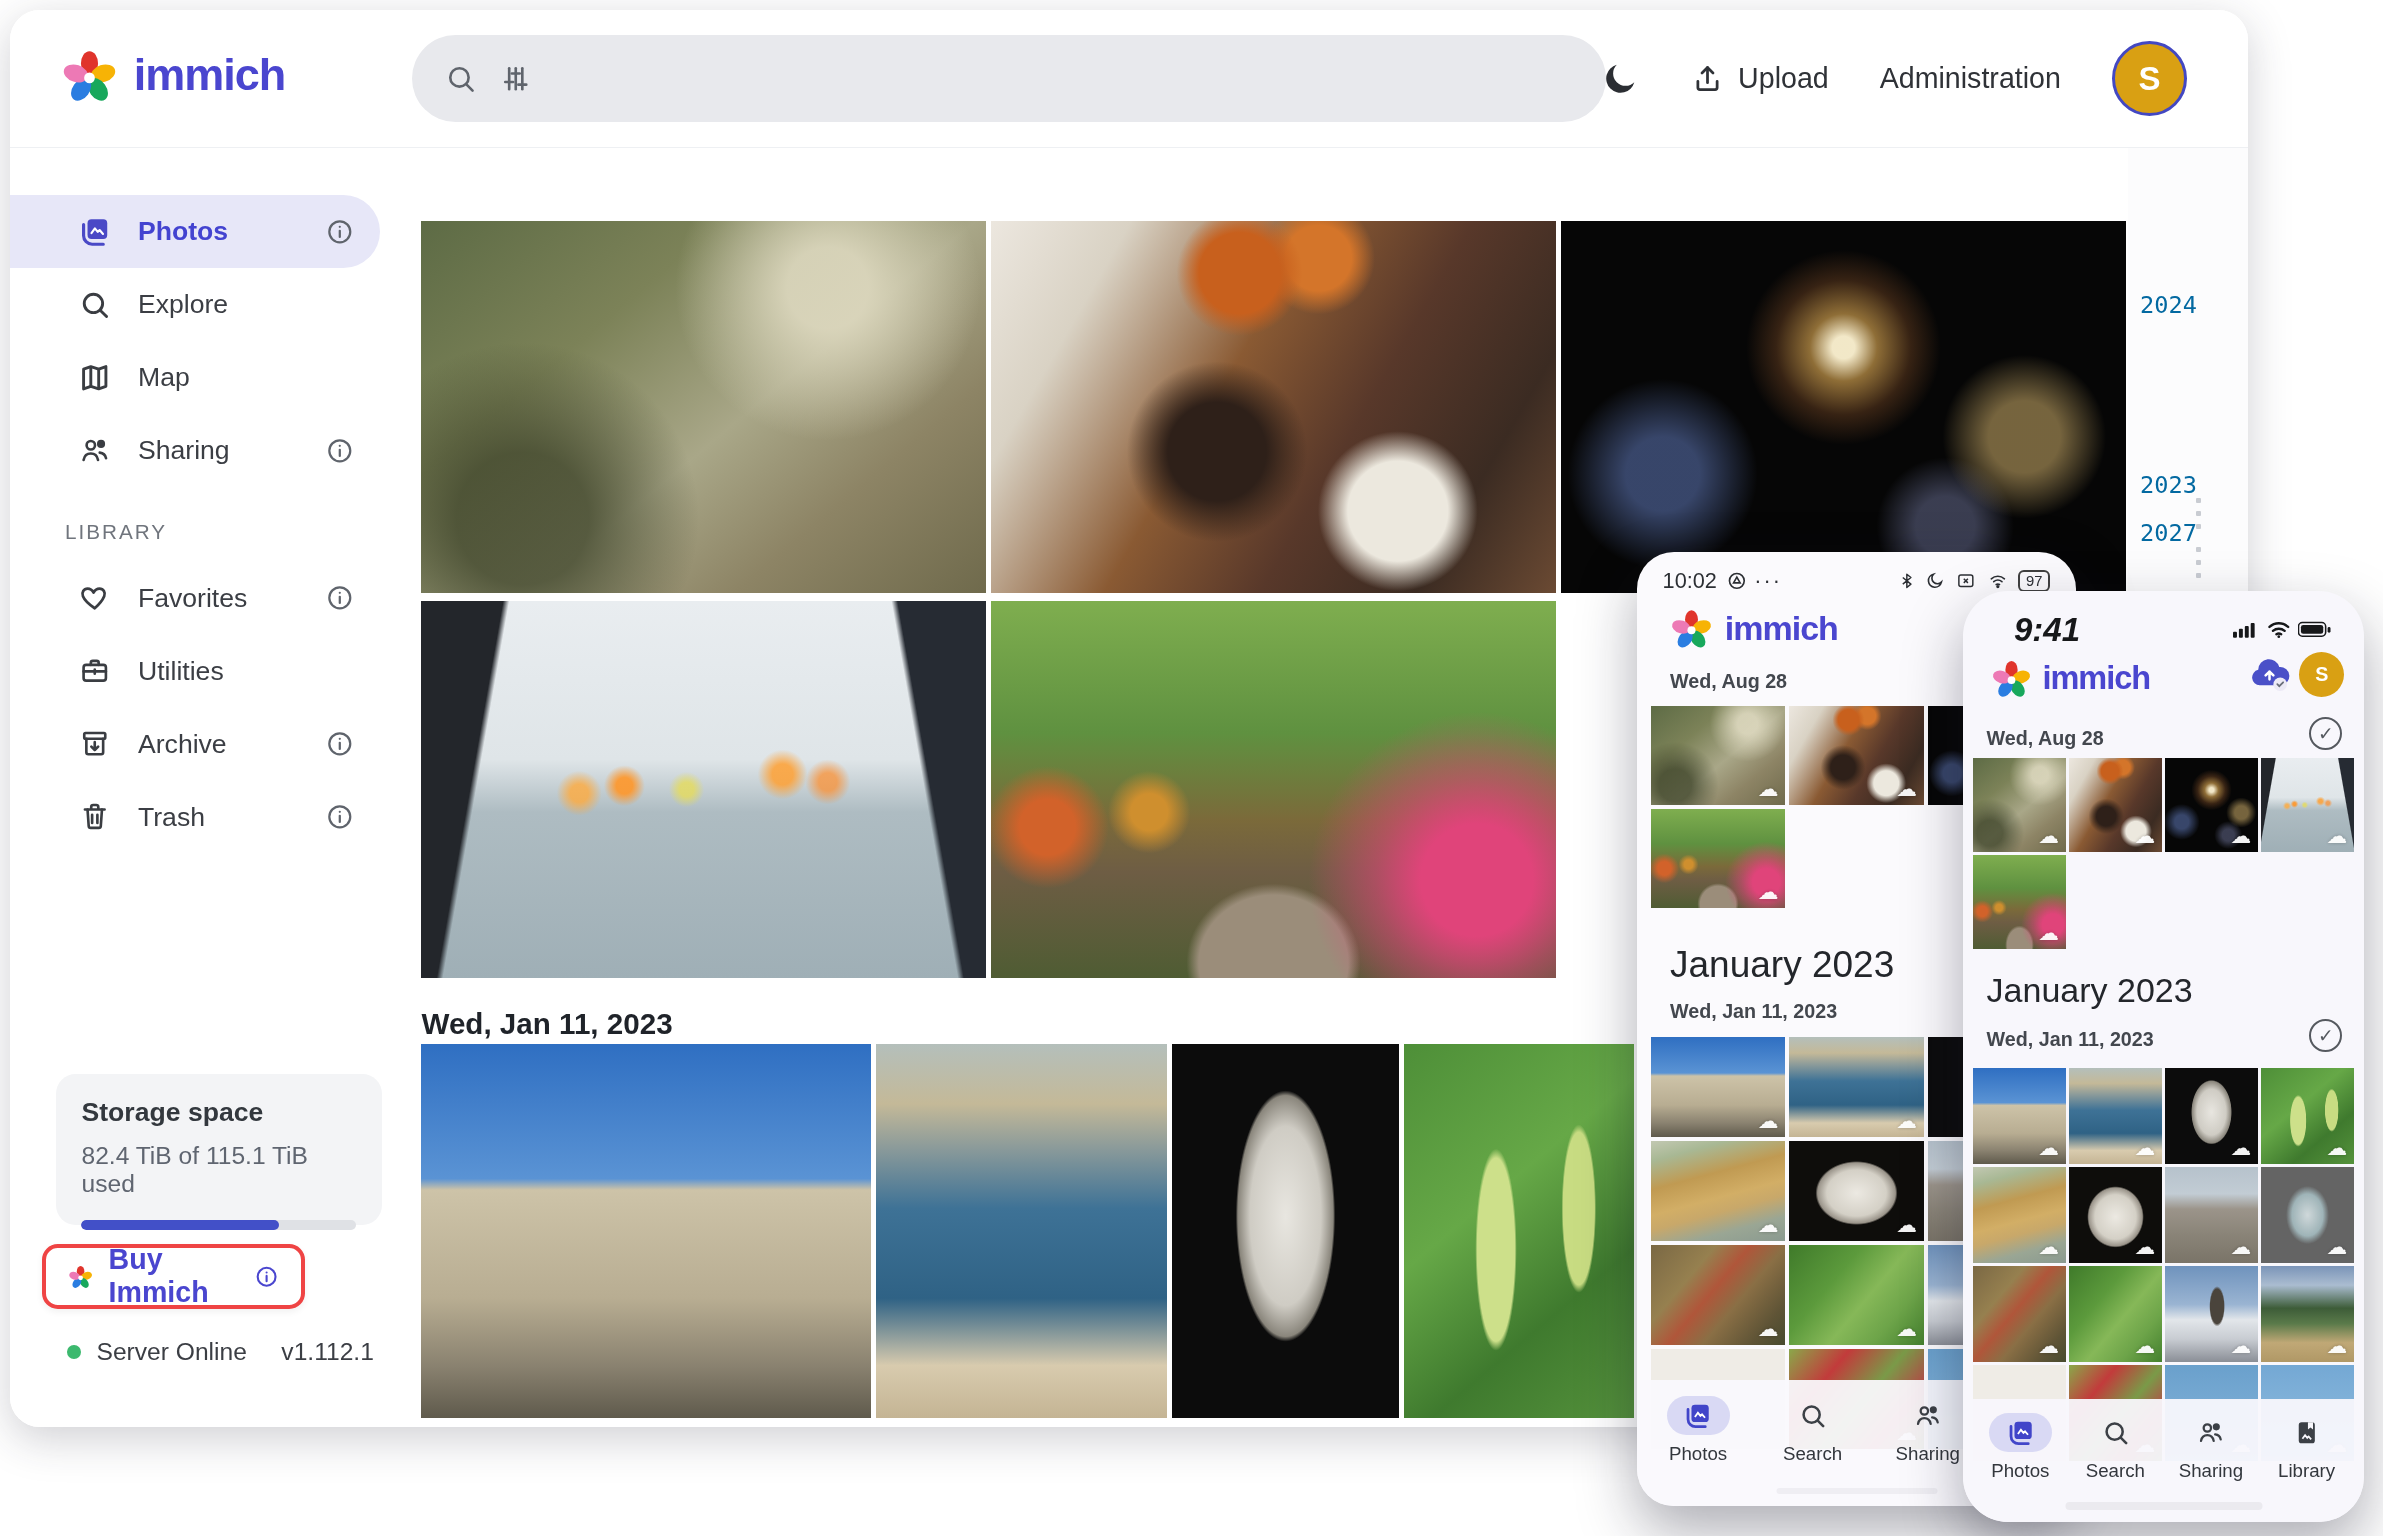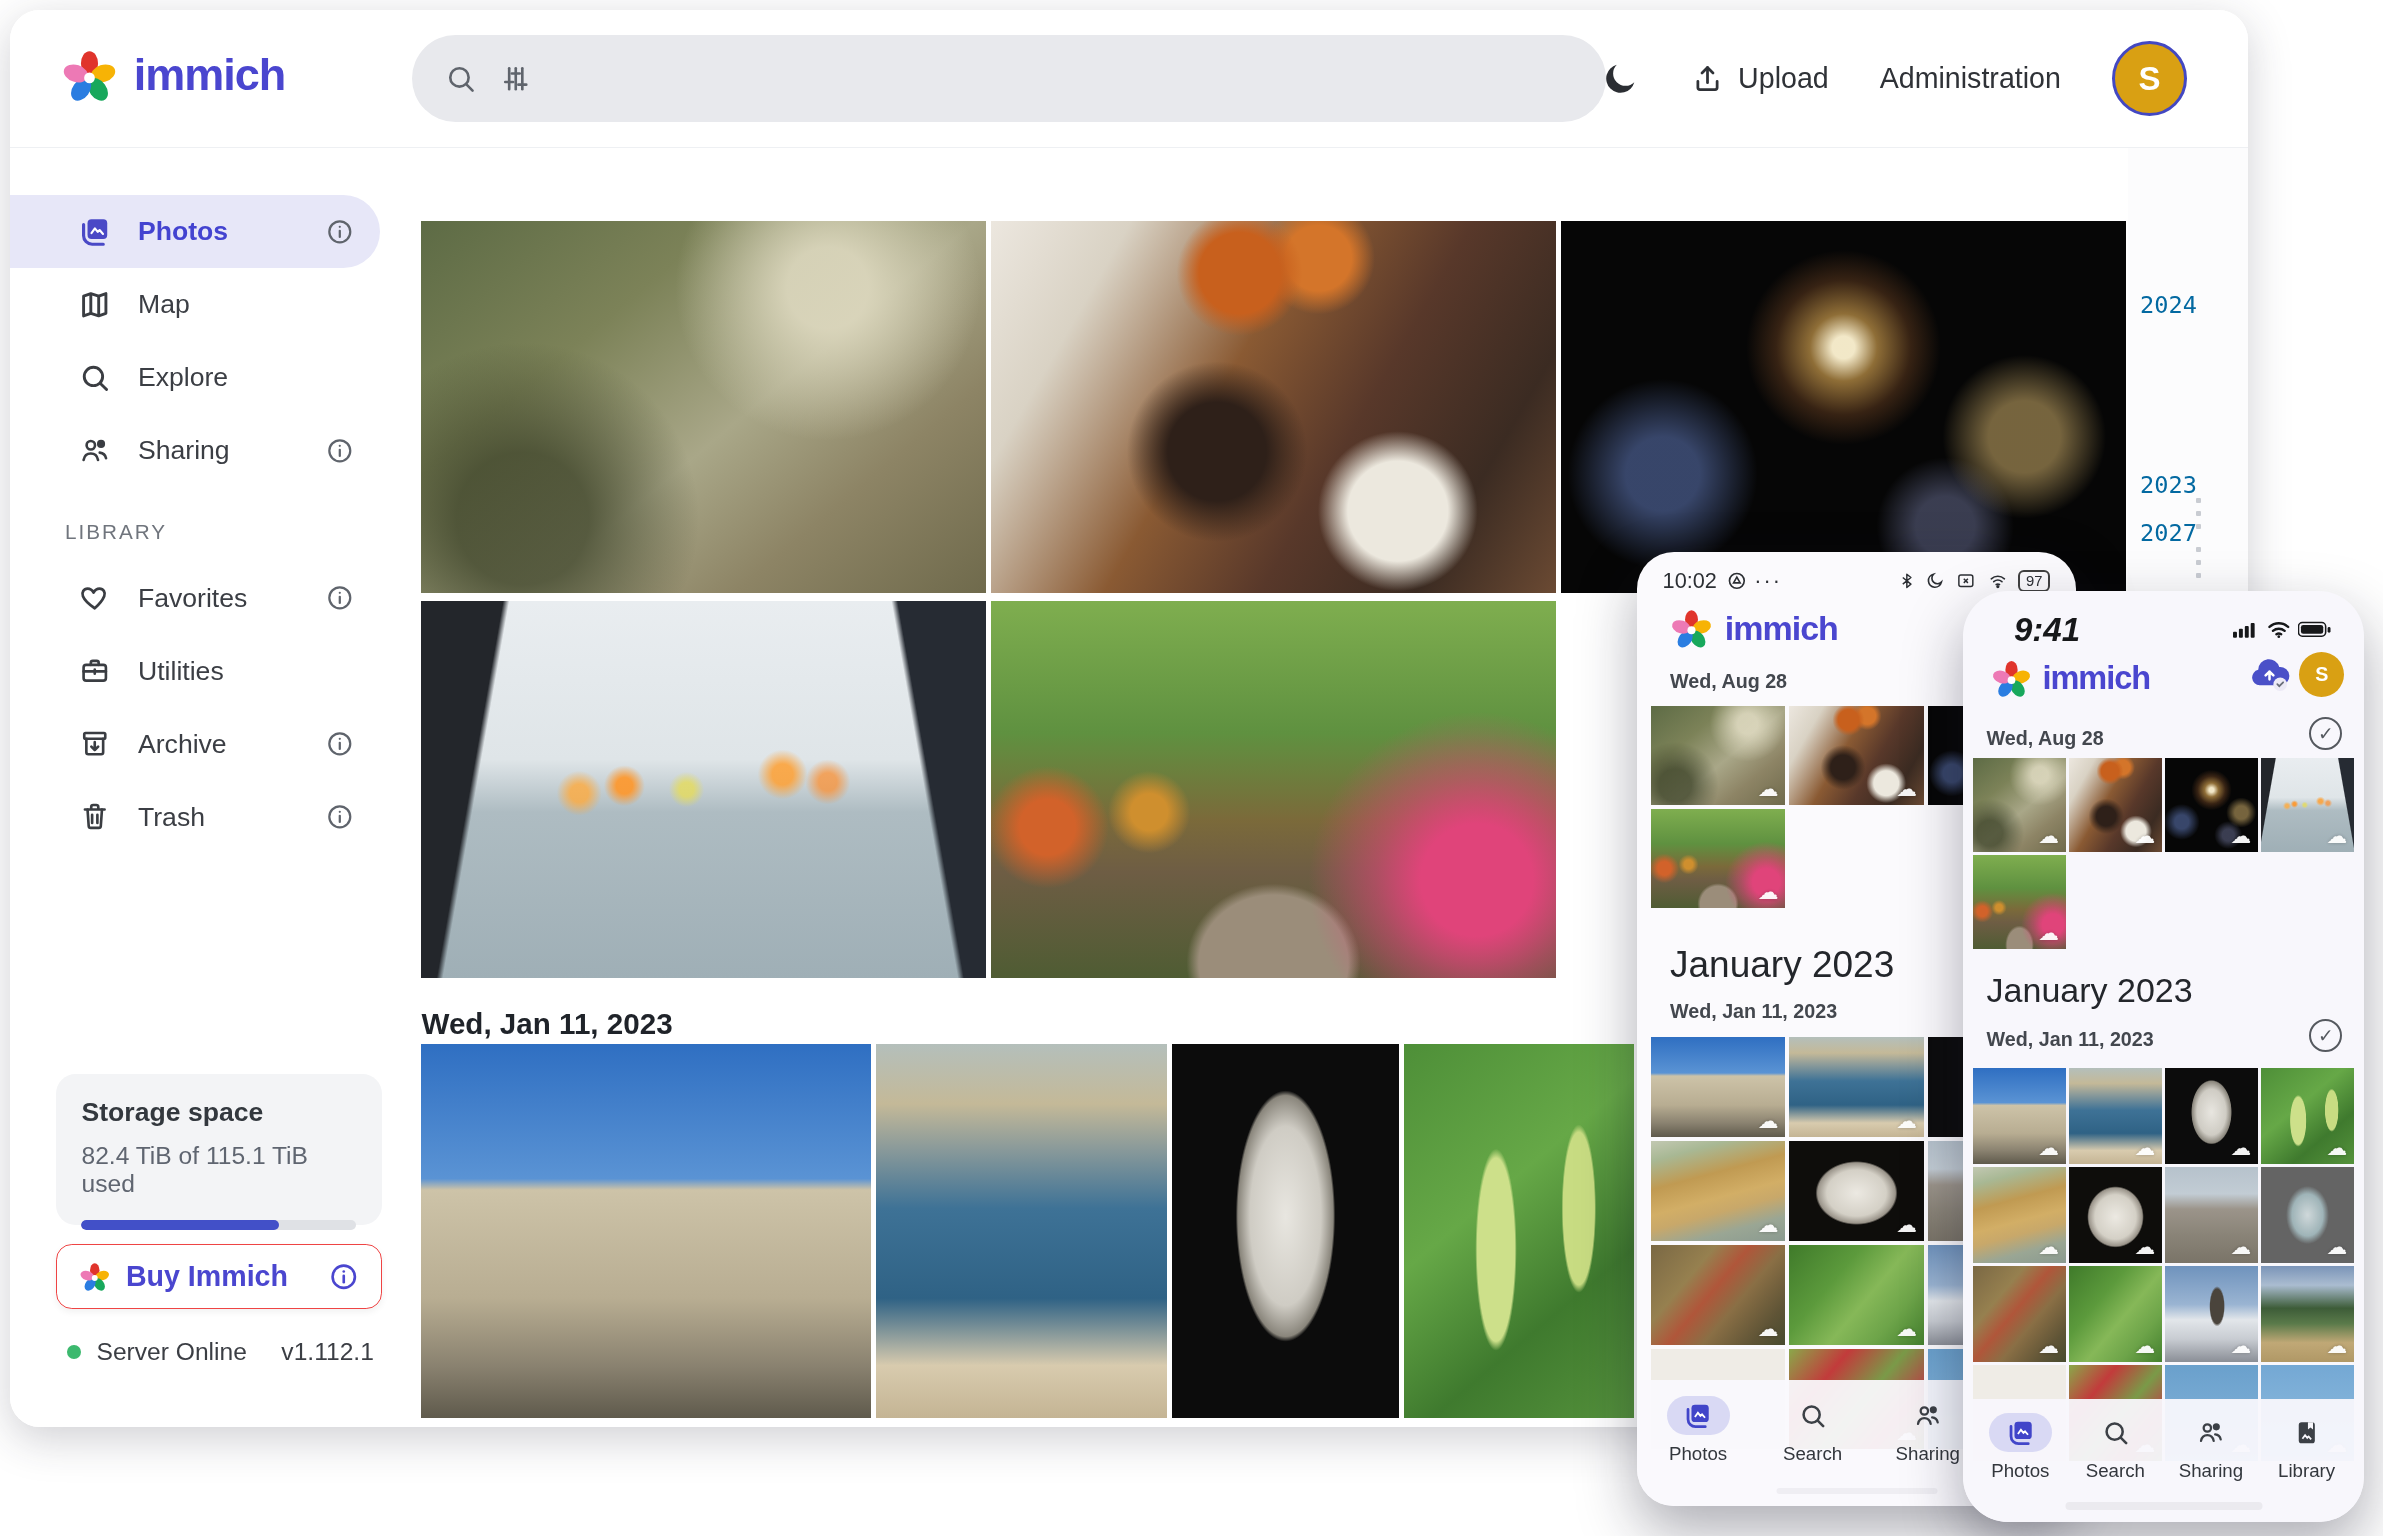--- a/index.html
+++ b/index.html
@@ -27,21 +27,21 @@
   .side-item { height:73px; margin:0 13.8px 0 0; display:flex; align-items:center; gap:27.6px; padding-left:69px;
                border-radius:0 984px 984px 0; color:#3b3e44; font-size:26.6px; cursor:pointer; }
   .side-item.active { background:#e7e7f8; color:#4343d0; font-weight:700; }
   .side-item .inf { margin-left:auto; margin-right:25.6px; }
   .lib-header { padding:33px 0 17.7px 55px; font-size:20.7px; letter-spacing:2px; color:#70757d; }
   .storage-card { position:absolute; left:46px; top:926px; width:326px; height:151px; background:#f3f4f6; border-radius:19.7px; padding:23.6px 25.6px; }
   .storage-title { font-size:26.6px; font-weight:700; color:#33383e; }
   .storage-usage { margin-top:13.8px; font-size:24.6px; color:#5f6570; }
   .progress { margin-top:21.7px; height:9.9px; border-radius:5.9px; background:#dfe1e5; overflow:hidden; }
   .progress-fill { height:100%; border-radius:5.9px; background:#4250c8; }
-  .buy-btn { position:absolute; left:46px; top:1096px; width:326px; height:65px; background:#fff; border:1px solid #ef4444;
+  .buy-btn { position:absolute; left:32px; top:1096px; width:263px; height:65px; background:#fff; border:4px solid #ef4444;
              border-radius:15.8px; box-shadow:0 3px 7.9px rgba(0,0,0,.06); display:flex; align-items:center; padding:0 21.7px; gap:15.8px; cursor:pointer; }
   .buy-label { font-size:28.6px; font-weight:700; color:#4a46cf; }
   .buy-btn .inf { margin-left:auto; }
   .server-row { position:absolute; left:57px; top:1190px; width:307px; display:flex; align-items:center; font-size:24.6px; color:#3b3e44; }
   .server-dot { width:13.8px; height:13.8px; border-radius:50%; background:#3cb96e; margin-right:15.8px; }
   .server-ver { margin-left:auto; color:#3b3e44; }
 
   
   .main { position:absolute; left:384px; top:138px; right:120px; bottom:0; }
   .date-h { position:absolute; left:27.6px; font-size:29.6px; font-weight:700; color:#1f2329; }
@@ -189,32 +189,32 @@
             <path d="M3.5 6.5V15a6.5 6.5 0 0 0 6.5 6.5h8.5" stroke="#4a49c6" stroke-width="2.4" fill="none" stroke-linecap="round"></path>
           </svg>
           <span>Photos</span>
           <svg class="ic inf" width="29.6" height="29.6" viewBox="0 0 24 24" fill="none" stroke="#5f646c" stroke-width="1.8" stroke-linecap="round">
             <circle cx="12" cy="12" r="8.5"></circle>
               <line x1="12" y1="11.2" x2="12" y2="16.2"></line>
               <circle cx="12" cy="8" r="0.9" fill="#5f646c" stroke="none"></circle>
           </svg>
         </div>
         <div class="side-item">
+          <svg class="ic" width="31.5" height="31.5" viewBox="0 0 24 24" fill="none" stroke="#3a3d42" stroke-width="2.2" stroke-linecap="round">
+            <circle cx="11" cy="11" r="7"></circle>
+              <line x1="16.5" y1="16.5" x2="21" y2="21"></line>
+          </svg>
+          <span>Explore</span>
+        </div>
+        <div class="side-item">
           <svg class="ic" width="31.5" height="31.5" viewBox="0 0 24 24" fill="none" stroke="#3a3d42" stroke-width="2.2" stroke-linejoin="round">
             <path d="M3.5 5.5l5.5-2 6 2 5.5-2v15l-5.5 2-6-2-5.5 2z"></path>
               <path d="M9 3.5v15M15 5.5v15"></path>
           </svg>
           <span>Map</span>
-        </div>
-        <div class="side-item">
-          <svg class="ic" width="31.5" height="31.5" viewBox="0 0 24 24" fill="none" stroke="#3a3d42" stroke-width="2.2" stroke-linecap="round">
-            <circle cx="11" cy="11" r="7"></circle>
-              <line x1="16.5" y1="16.5" x2="21" y2="21"></line>
-          </svg>
-          <span>Explore</span>
         </div>
         <div class="side-item">
           <svg class="ic" width="31.5" height="31.5" viewBox="0 0 24 24" fill="none" stroke="#3a3d42" stroke-width="2" stroke-linecap="round">
             <circle cx="9" cy="7.8" r="3.2"></circle>
               <path d="M3.5 19c.6-3.1 2.6-4.9 5.5-4.9s4.9 1.8 5.5 4.9"></path>
             <circle cx="16.8" cy="6.8" r="2.1" fill="#3a3d42"></circle>
               <path d="M15.8 13.4c2.7.3 4.3 1.7 4.8 4.3"></path>
           </svg>
           <span>Sharing</span>
           <svg class="ic inf" width="29.6" height="29.6" viewBox="0 0 24 24" fill="none" stroke="#5f646c" stroke-width="1.8" stroke-linecap="round">

